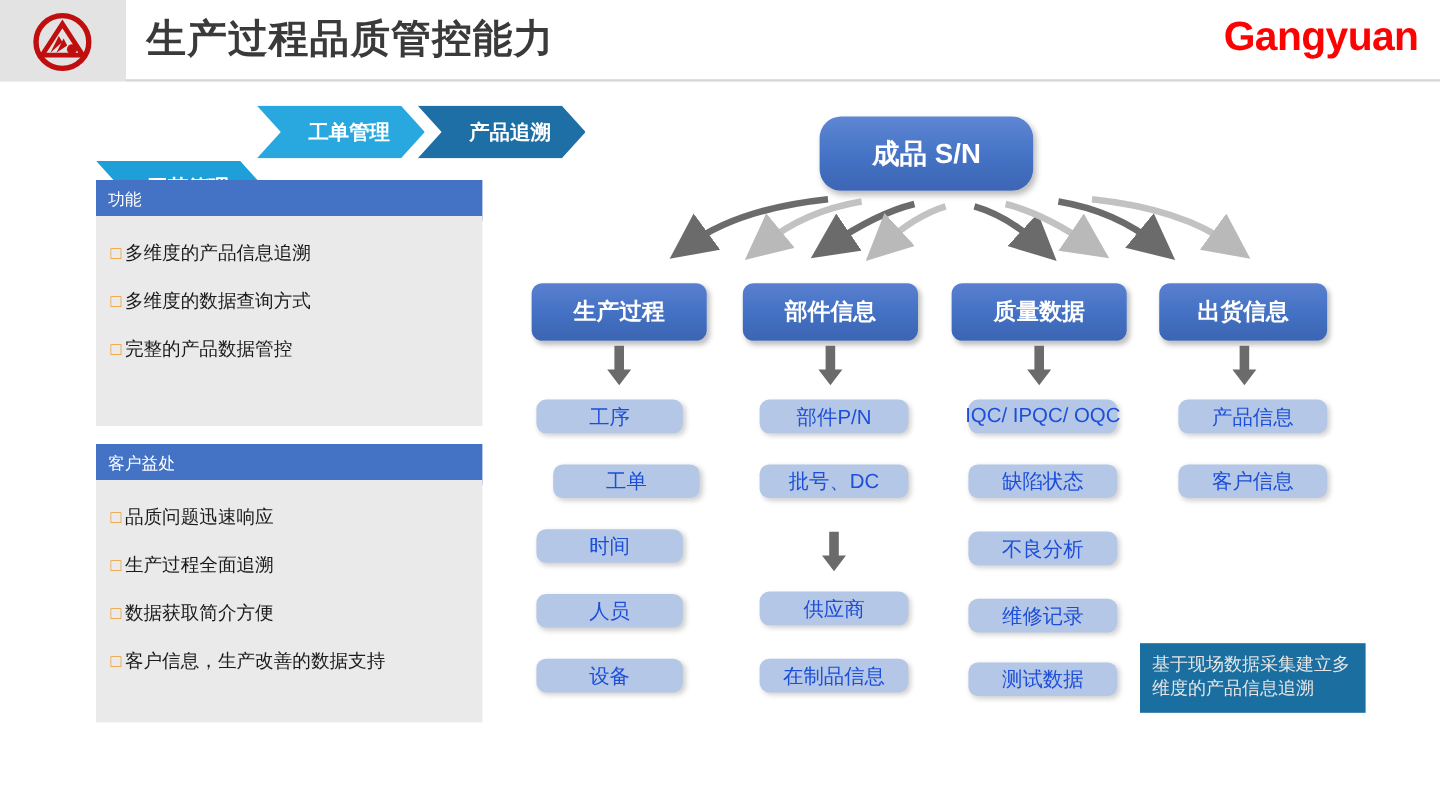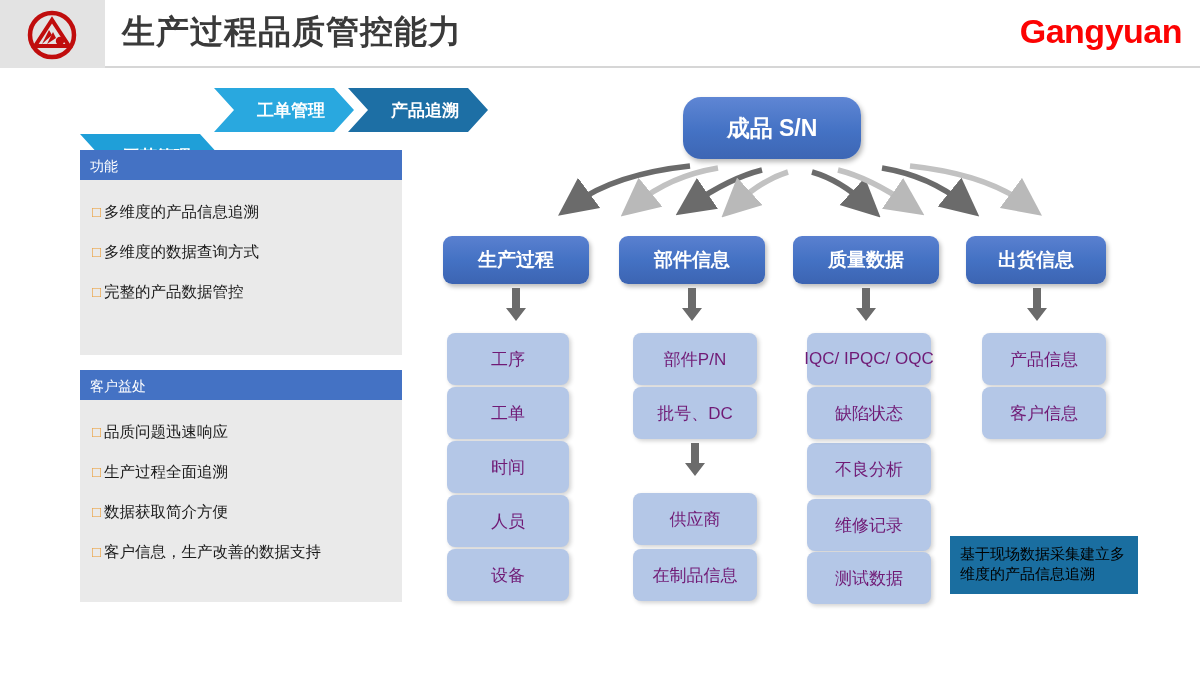--- a/index.html
+++ b/index.html
@@ -89,34 +89,34 @@
   .fan { position: absolute; left: 540px; top: 158px; width: 520px; height: 82px; }
 
   .cat-head {
     position: absolute; height: 48px; border-radius: 9px;
     background: linear-gradient(180deg, #5a80d0 0%, #4472c4 50%, #3c64b2 100%);
     color: #fff; font-size: 19px; font-weight: bold;
     display: flex; align-items: center; justify-content: center;
     box-shadow: 2px 3px 4px rgba(0,0,0,0.25);
   }
   .leaf {
-    position: absolute; height: 52px; border-radius: 8px;
+    position: absolute; height: 28px; border-radius: 8px;
     background: #b4c7e7;
-    color: #701a75; font-size: 17px;
+    color: #1d4ed8; font-size: 17px;
     display: flex; align-items: center; justify-content: center;
     box-shadow: 2px 2px 4px rgba(0,0,0,0.18);
     white-space: nowrap;
   }
   .arr-down {
     position: absolute; width: 22px; height: 34px;
   }
 
   .callout {
     position: absolute; left: 950px; top: 536px; width: 188px; height: 58px;
-    background: #1a6ea0; color: #000000;
+    background: #1a6ea0; color: #e5e5e5;
     font-size: 15px; line-height: 1.32;
     padding: 8px 10px 0 10px;
   }
 </style>
 </head>
 <body>
 
 <div id="slide">
 
   <div class="hdr-logo-band"></div>
@@ -198,21 +198,21 @@
     </svg>
   </div>
 
   <div class="cat-head" style="left:443px; top:236px; width:146px;">生产过程</div>
   <div class="arr-down" style="left:505px; top:288px;">
     <svg width="22" height="34" viewBox="0 0 22 34">
         <path d="M7,0 h8 v20 h6 l-10,13 l-10,-13 h6 z" fill="#6b6b6b"></path>
       </svg>
   </div>
   <div class="leaf" style="left:447px; top:333px; width:122px;">工序</div>
-  <div class="leaf" style="left:447px; top:387px; width:122px;text-align:right;">工单</div>
+  <div class="leaf" style="left:461px; top:387px; width:122px;text-align:right;">工单</div>
   <div class="leaf" style="left:447px; top:441px; width:122px;">时间</div>
   <div class="leaf" style="left:447px; top:495px; width:122px;">人员</div>
   <div class="leaf" style="left:447px; top:549px; width:122px;">设备</div>
 
   <div class="cat-head" style="left:619px; top:236px; width:146px;">部件信息</div>
   <div class="arr-down" style="left:681px; top:288px;">
     <svg width="22" height="34" viewBox="0 0 22 34">
         <path d="M7,0 h8 v20 h6 l-10,13 l-10,-13 h6 z" fill="#6b6b6b"></path>
       </svg>
   </div>

